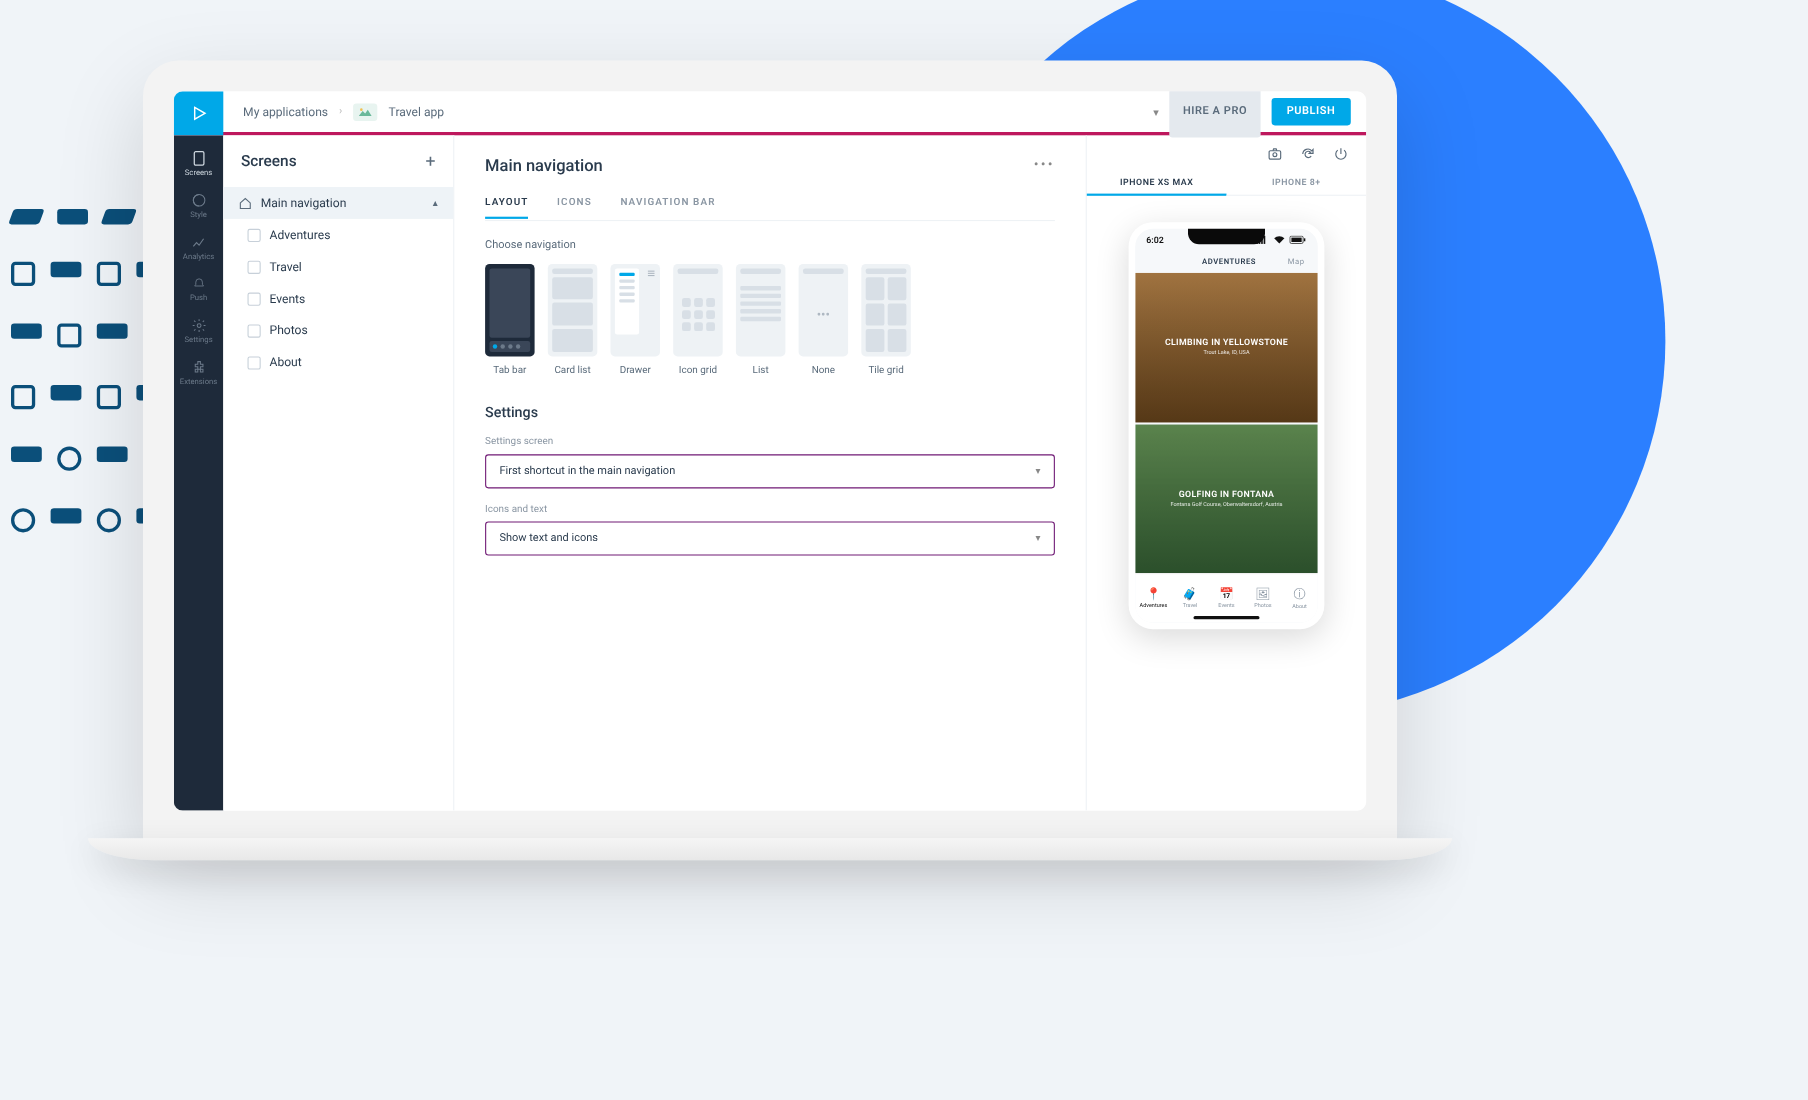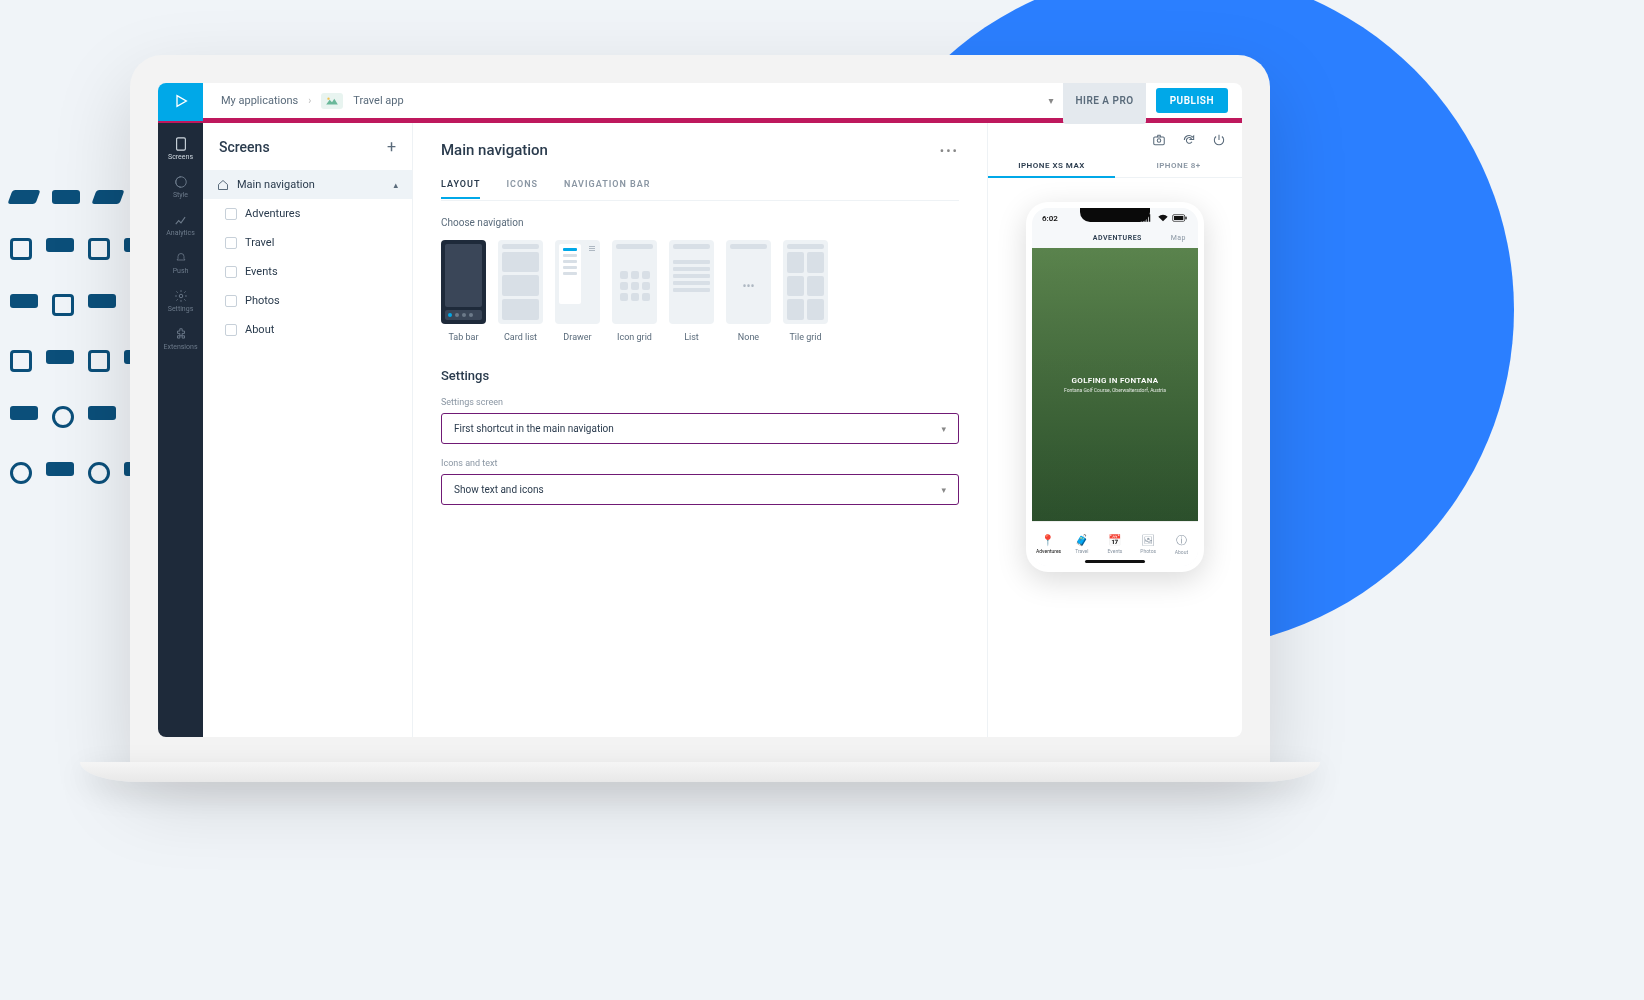--- a/index.html
+++ b/index.html
@@ -45,22 +45,21 @@
   background: #fff;
   border-radius: 8px;
   overflow: hidden;
   display: flex;
   flex-direction: column;
 }
 
 .topbar {
   height: 40px;
   display: flex;
-  align-items: center;
-  border-bottom: 5px solid #be185d;
+  border-bottom: 3px solid #be185d;
 }
 .logo-box {
   width: 45px; height: 40px;
   background: #00a8e8;
   display: flex; align-items: center; justify-content: center;
 }
 .logo-box svg { width: 16px; height: 16px; }
 .breadcrumb { display: flex; align-items: center; gap: 10px; margin-left: 18px; font-size: 11px; color: #5a6b7b; }
 .breadcrumb .sep { color: #bbb; font-size: 10px; }
 .bc-icon { width: 22px; height: 16px; background: #e8f4f0; border-radius: 3px; display: inline-flex; align-items: center; justify-content: center; }
@@ -526,20 +525,24 @@
                       <rect x="19" y="4" width="2" height="4" fill="#111"></rect>
                     </svg>
                 </span>
               </div>
               <div class="phone-head">
                 <span class="spacer"></span>
                 <span>ADVENTURES</span>
                 <span class="map">Map</span>
               </div>
               <div class="phone-content">
+                <div class="card-item c1">
+                  <div class="ct">CLIMBING IN YELLOWSTONE</div>
+                  <div class="cs">Trout Lake, ID, USA</div>
+                </div>
                 <div class="card-item c3">
                   <div class="ct">GOLFING IN FONTANA</div>
                   <div class="cs">Fontana Golf Course, Oberwaltersdorf, Austria</div>
                 </div>
               </div>
               <div class="phone-tabbar">
                 <div class="ptab active">
                     <span class="pi">📍</span>
                     <span class="pl">Adventures</span>
                   </div>

